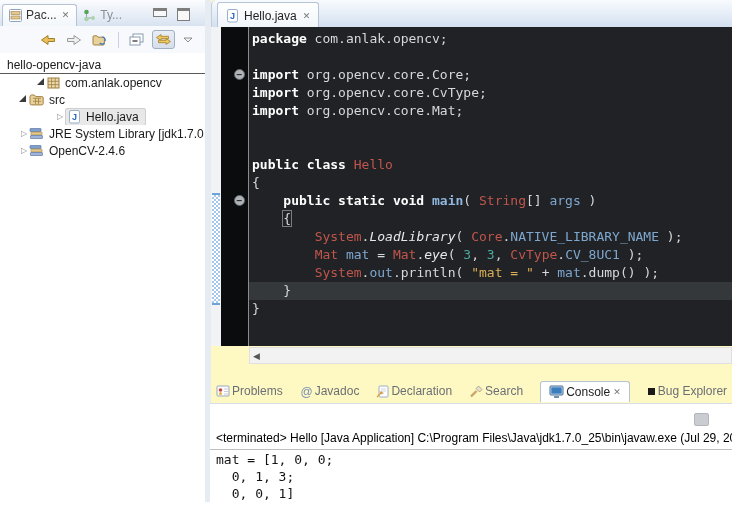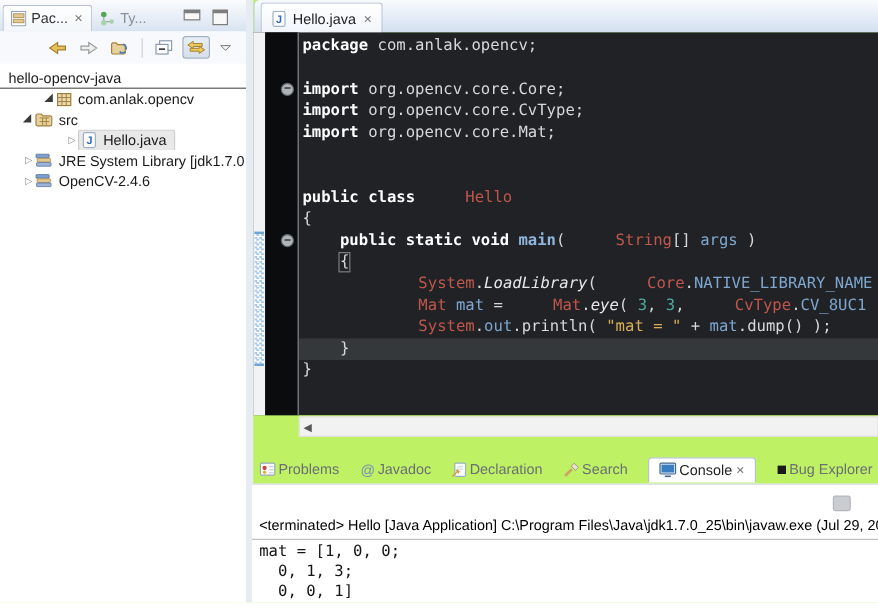--- a/index.html
+++ b/index.html
@@ -1,16 +1,16 @@
 <!DOCTYPE html>
 <html style="--editor_bg: #202225; --ruler_bg: #0B0C0D; --current_line: #34383B; --keyword: #FFFFFF; --type: #C0564C; --variable: #7EA7CF; --method: #8FB7DE; --static_method: #E6E8EA; --number: #4FA8A0; --string: #D9AE56; --plain: #D6D8DA; --range_indicator: #A6C8EA; --selection_bg: #E8E8E8;"><head>
 <meta charset="utf-8">
 <style>
   html,body{margin:0;padding:0;}
-  #app{position:relative;width:732px;height:502px;background:#bef264;overflow:hidden;
+  #app{position:relative;width:732px;height:502px;background:#fef9c3;overflow:hidden;
        font-family:"Liberation Sans",sans-serif;font-size:12px;color:#1a1a1a;}
 
   
   #left-panel{position:absolute;left:0;top:0;width:205px;height:511px;background:#fff;}
   #left-header{position:absolute;left:0;top:0;right:0;height:26px;
     background:linear-gradient(#FBFCFE,#D8E3F1);border-bottom:1px solid #D9E1EC;}
   #left-tabs{position:absolute;left:2px;top:2px;display:flex;align-items:flex-end;height:24px;}
   .vtab{display:flex;align-items:center;gap:4px;padding:3px 7px 4px 6px;color:#8a8f96;}
   .vtab.act{background:linear-gradient(#ffffff,#f2f6fa);border:1px solid #B5C3D5;border-bottom:none;
     border-radius:3px 3px 0 0;color:#333;}
@@ -54,21 +54,21 @@
   #fold-ruler{position:absolute;left:10px;top:0;bottom:0;width:27px;background:var(--ruler_bg,#0B0C0D);
     border-right:1px solid #8A8C8E;}
   .fold{position:absolute;right:3px;width:11px;height:11px;border-radius:50%;
     background:#AEB4B8;border:1px solid #62676B;color:#26292C;font-size:10px;line-height:9px;
     text-align:center;font-weight:bold;box-sizing:border-box;}
   #code{position:absolute;left:38px;top:0;right:0;bottom:0;overflow:hidden;padding-top:3px;
     font-family:"DejaVu Sans Mono",monospace;font-size:13px;}
   .cl{height:18px;line-height:18px;padding-left:3px;white-space:pre;}
   .cl.cur{background:var(--current_line,#34383B);}
   .tk-kw{color:var(--keyword,#fff);font-weight:bold;}
-  .tk-typ{color:var(--type,#C0564C);margin-left:34px;}
+  .tk-typ{color:var(--type,#C0564C);}
   .tk-var{color:var(--variable,#7EA7CF);}
   .tk-mth{color:var(--method,#8FB7DE);font-weight:bold;}
   .tk-smi{color:var(--static_method,#E6E8EA);font-style:italic;}
   .tk-num{color:var(--number,#4FA8A0);}
   .tk-str{color:var(--string,#D9AE56);}
   .tk-pln{color:var(--plain,#D6D8DA);}
   .tk-box{color:var(--plain,#D6D8DA);outline:1px solid #7A7D80;}
   #hscroll{position:absolute;left:38px;top:347px;right:0;height:15px;background:#F2F2F2;
     border:1px solid #E0E0E0;display:flex;align-items:center;}
   #hscroll .arr{color:#555;font-size:9px;padding-left:3px;}

